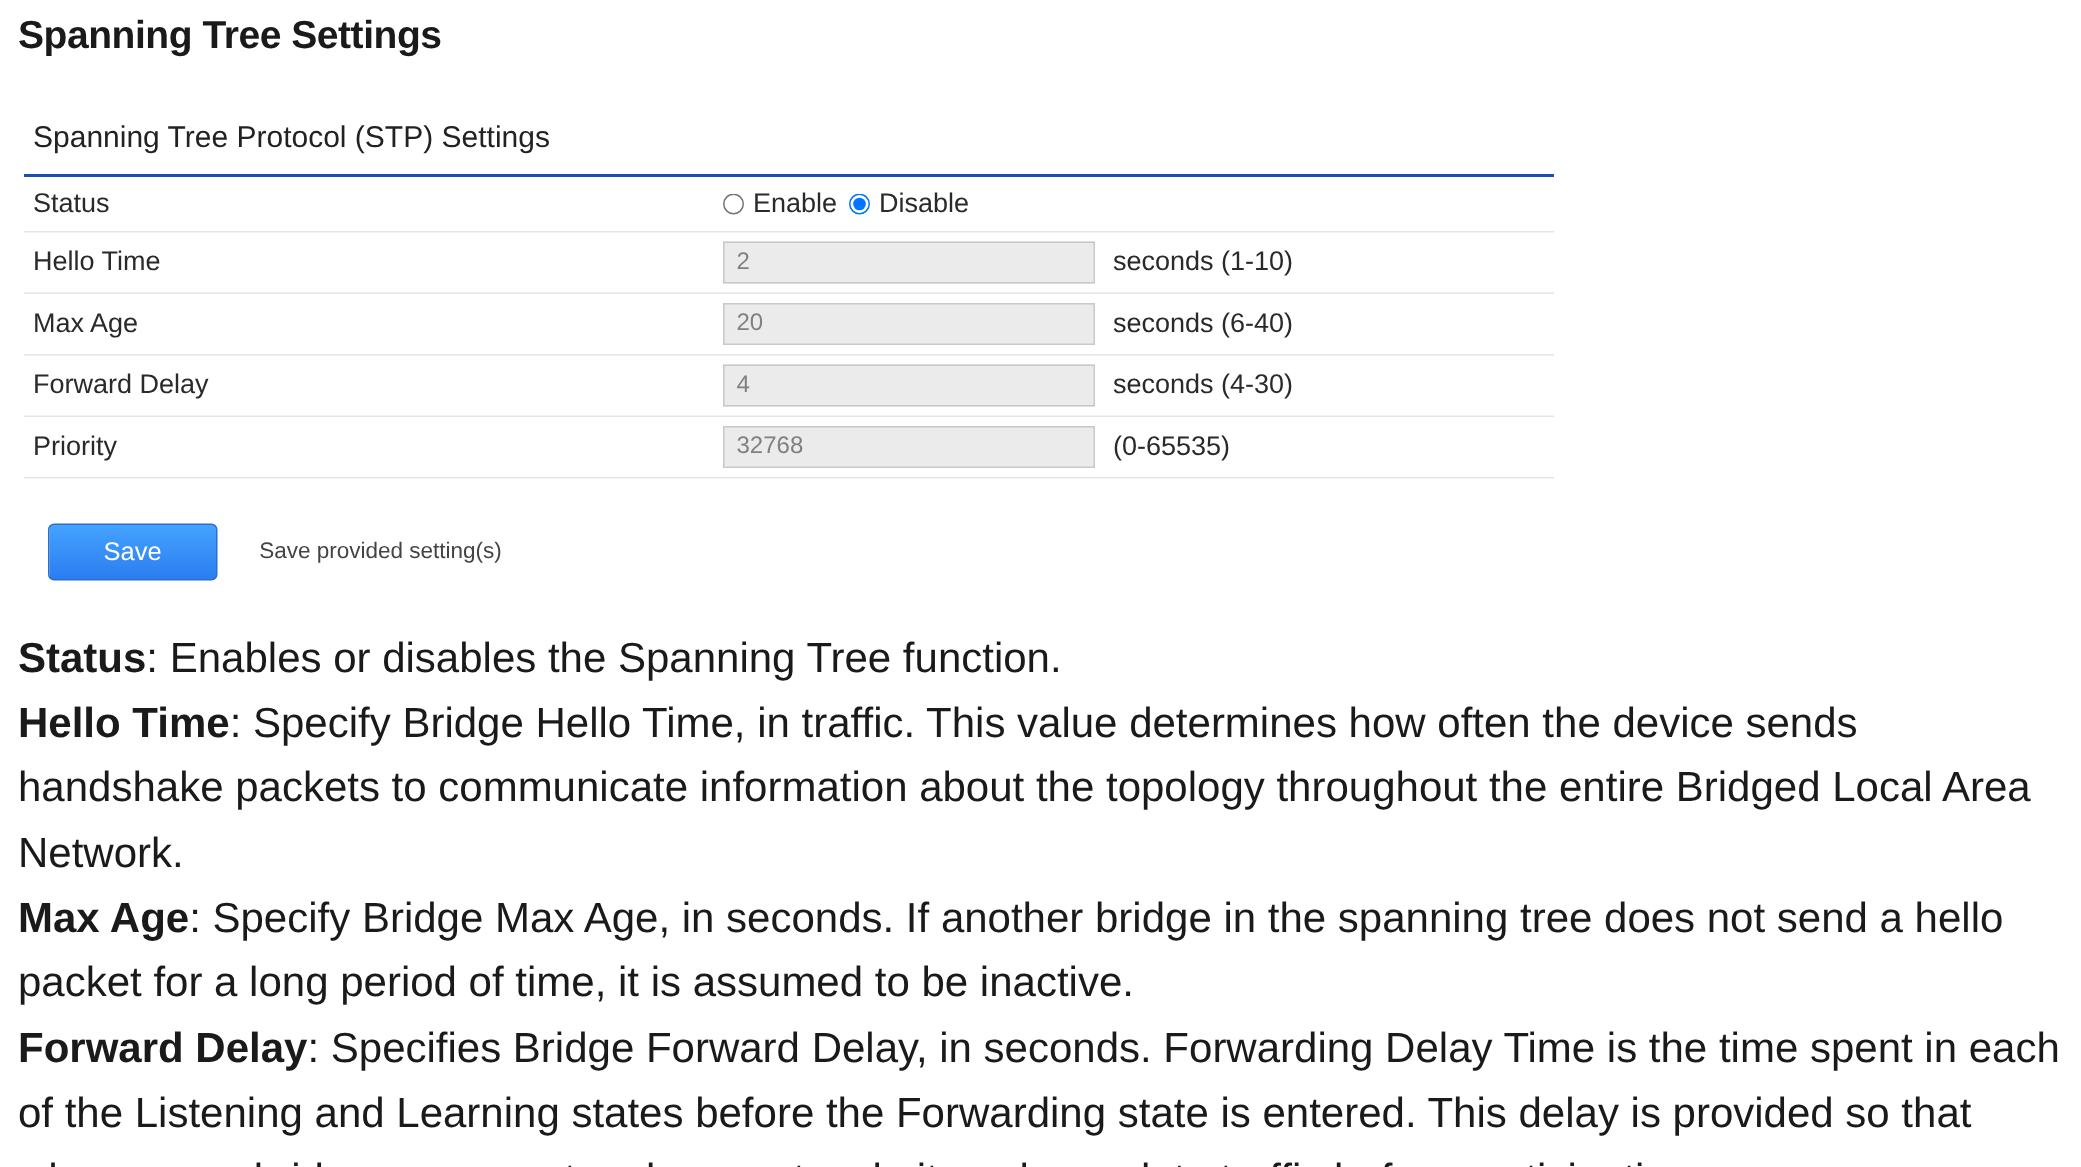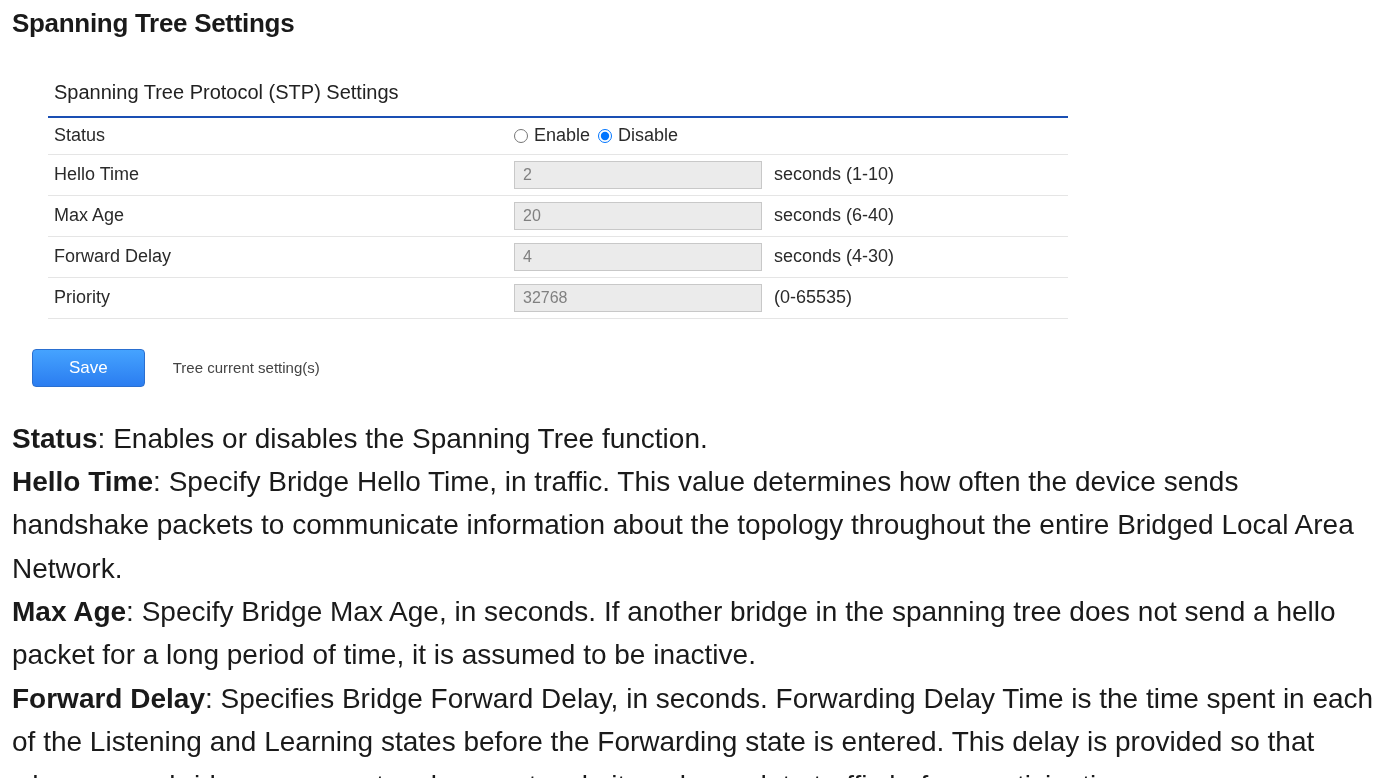--- a/index.html
+++ b/index.html
@@ -16,21 +16,21 @@
     }
     .page-title {
       font-size: 26px;
       font-weight: 700;
       margin-bottom: 36px;
       color: #1a1a1a;
       letter-spacing: -0.3px;
     }
     .settings-panel {
       width: 1020px;
-      margin-left: 36px;
+      margin-left: 4px;
     }
     .panel-header {
       font-size: 20px;
       color: #222;
       font-weight: 400;
       border-bottom: 2px solid #1a4fb3;
       padding: 6px 6px 12px 6px;
     }
     .settings-table {
       width: 100%;
@@ -166,21 +166,21 @@
         <input type="text" class="text-input" disabled="" value="32768" style="">
       </td>
       <td class="col-hint">(0-65535)</td>
     </tr>
   </tbody>
     </table>
 </div>
 
 <div class="save-row">
   <button class="save-button">Save</button>
-  <span class="save-hint">Tree current setting(s)</span>
+  <span class="save-hint">Save provided setting(s)</span>
 </div>
 
 <div class="descriptions">
   <p><strong>Status</strong><span>: Enables or disables the Spanning Tree function.</span></p>
   <p><strong>Hello Time</strong><span>: Specify Bridge Hello Time, in traffic. This value determines how often the device sends handshake packets to communicate information about the topology throughout the entire Bridged Local Area Network.</span></p>
   <p><strong>Max Age</strong><span>: Specify Bridge Max Age, in seconds. If another bridge in the spanning tree does not send a hello packet for a long period of time, it is assumed to be inactive.</span></p>
   <p><strong>Forward Delay</strong><span>: Specifies Bridge Forward Delay, in seconds. Forwarding Delay Time is the time spent in each of the Listening and Learning states before the Forwarding state is entered. This delay is provided so that when a new bridge comes onto a busy network, it analyzes data traffic before participating.</span></p>
   <p><strong>Save</strong><span>: Click Delay to confirm the changes.</span></p>
 </div>
 

